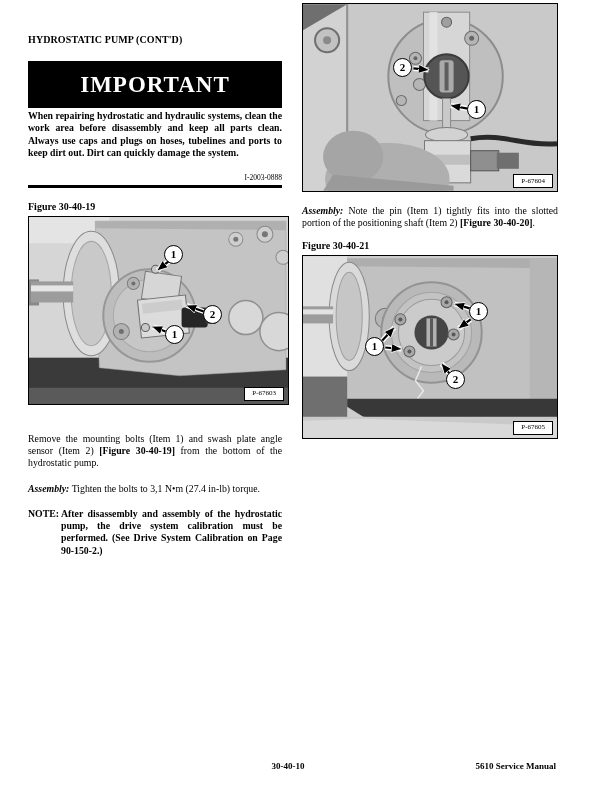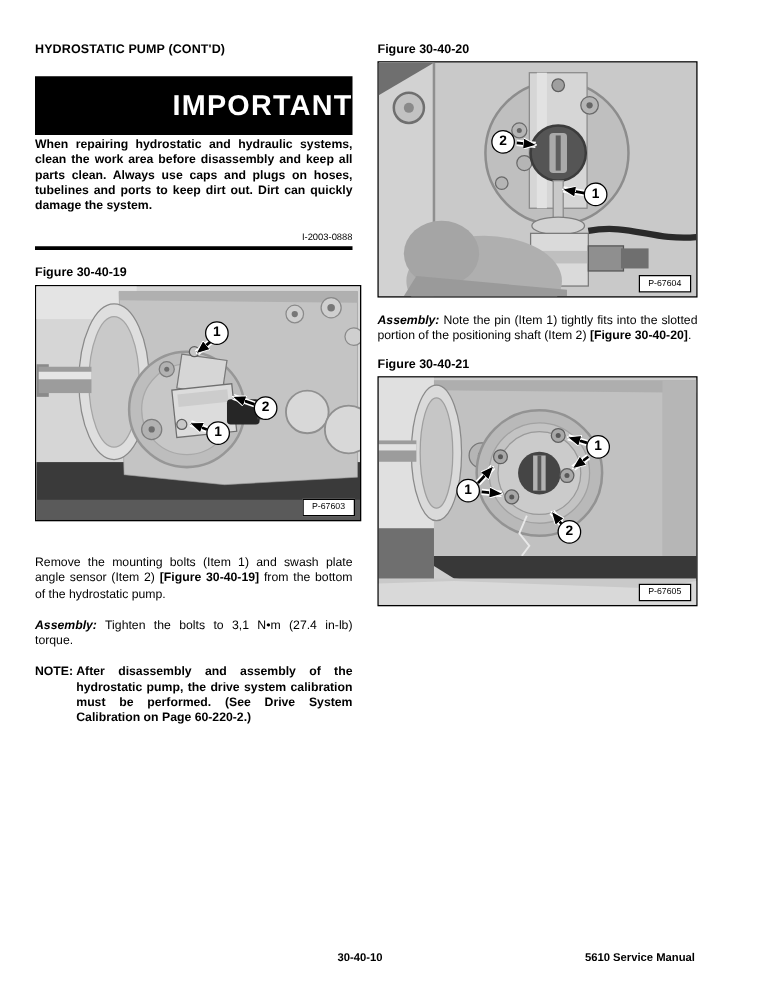--- a/index.html
+++ b/index.html
@@ -1,29 +1,29 @@
 <!DOCTYPE html>
 <html><head>
 <meta charset="utf-8">
 <style>
   * { margin:0; padding:0; box-sizing:border-box; }
   html,body { background:#ffffff; }
   .page {
     position:relative; width:612px; height:792px; background:#fff;
-    font-family:Liberation Sans, sans-serif; color:#000; overflow:hidden;
+    font-family:Liberation Serif, serif; color:#000; overflow:hidden;
   }
   .col { position:absolute; top:0; }
   .col-left  { left:28px;  width:254px; }
   .col-right { left:302px; width:256px; }
 
   .heading    { font-size:10px; font-weight:bold; margin-top:34px; letter-spacing:.1px; }
   .subheading { font-size:10px; font-weight:bold; margin-top:10px; }
 
   .imp-box { margin-top:16px; height:47px; background:#000;
-             display:flex; align-items:center; justify-content:flex-end; }
+             display:flex; align-items:center; justify-content:center; }
   .imp-title { color:#fff; font-size:23px; font-weight:bold; letter-spacing:1px; }
 
   .para  { font-size:9.8px; line-height:12.3px; text-align:justify; }
   .para-bold { font-weight:bold; }
   .mt5  { margin-top:2px; }  .mt12 { margin-top:28px; } .mt13 { margin-top:13px; }
   .b  { font-weight:bold; }
   .bi { font-weight:bold; font-style:italic; }
 
   .ref  { font-size:7.5px; line-height:9px; text-align:right; margin-top:14px; }
   .rule { height:2.5px; background:#000; margin-top:3px; }
@@ -126,27 +126,26 @@
       <div class="callout" style="left:135px; top:28px;">1</div>
       <div class="callout" style="left:174px; top:88px;">2</div>
       <div class="callout" style="left:136px; top:108px;">1</div>
       <div class="photo-id">P-67603</div>
     </div>
 
     <p class="para mt12"><span>Remove the mounting bolts (Item 1) and swash plate angle sensor (Item 2) </span><span class="b">[Figure 30-40-19]</span><span> from the bottom of the hydrostatic pump.</span></p>
 
     <p class="para mt13"><span class="bi">Assembly:</span><span> Tighten the bolts to 3,1 N•m (27.4 in-lb) torque.</span></p>
 
-    <p class="para note mt13"><span class="note-label">NOTE:</span><span>After disassembly and assembly of the hydrostatic pump, the drive system calibration must be performed. (See Drive System Calibration on Page 60-220-2.)</span></p>
+    <p class="para note mt13"><span class="note-label">NOTE:</span><span>After disassembly and assembly of the hydrostatic pump, the drive system calibration must be performed. (See Drive System Calibration on Page 90-150-2.)</span></p>
 
   </div>
 
   <div class="col col-right">
 
-    <div class="figlabel fl-top2">Figure 30-40-20</div>
 
     <div class="photo photo20">
       <svg viewBox="0 0 253 186">
         <rect width="253" height="186" fill="#c9c9c9"></rect>
         <rect x="0" y="0" width="44" height="186" fill="#d2d2d2"></rect>
         <path d="M0,0 L44,0 L0,26 Z" fill="#6f6f6f"></path>
         <line x1="44" y1="0" x2="44" y2="186" stroke="#8f8f8f" stroke-width="2"></line>
         <circle cx="24" cy="36" r="12" fill="#c2c2c2" stroke="#6f6f6f" stroke-width="2"></circle>
         <circle cx="24" cy="36" r="4" fill="#8a8a8a"></circle>
         <circle cx="142" cy="72" r="57" fill="#bfbfbf" stroke="#8d8d8d" stroke-width="2"></circle>

